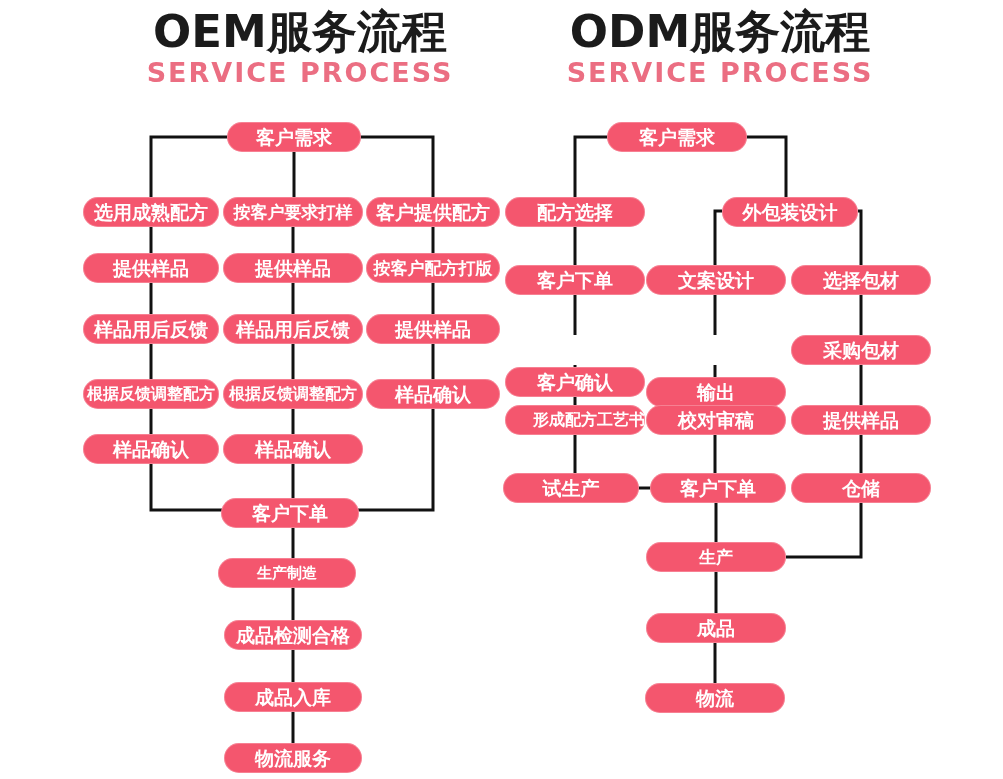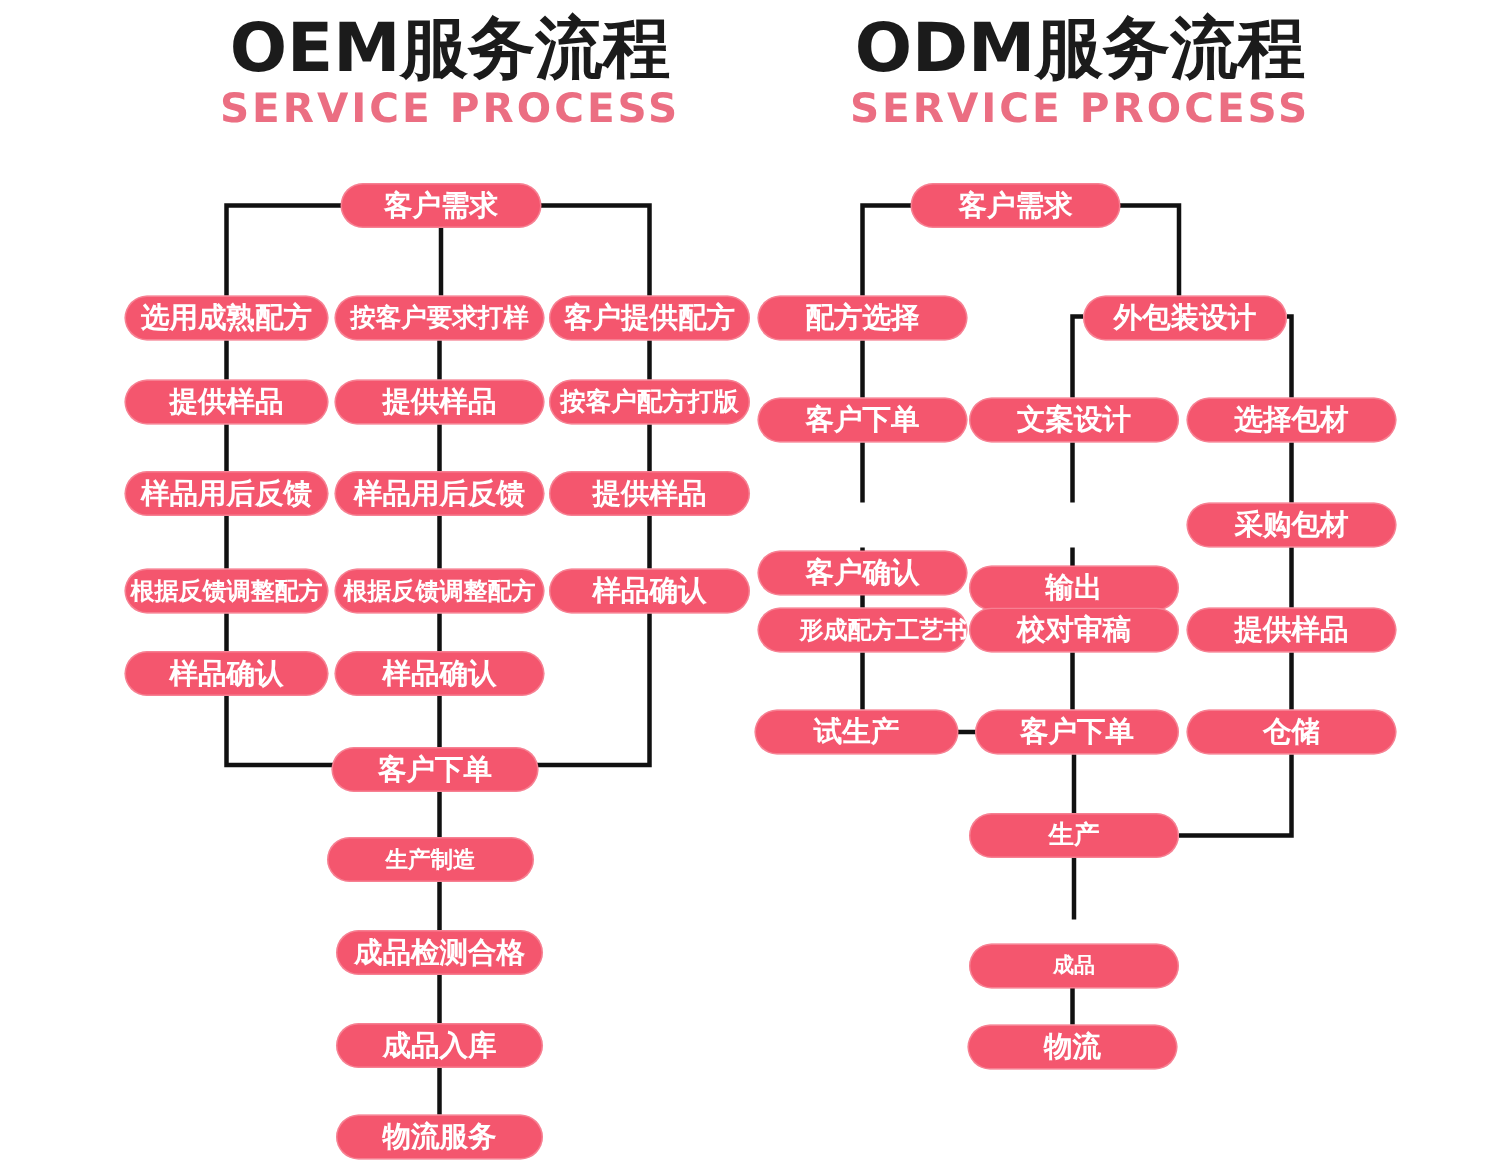--- a/index.html
+++ b/index.html
@@ -161,17 +161,17 @@
       <div class="node" style="left: 505px; top: 335px; width: 140px; font-size: 19px; margin-top: 32px;">客户确认</div>
       <div class="node" style="left: 646px; top: 335px; width: 140px; font-size: 19px; margin-top: 42px;">输出</div>
       <div class="node" style="left: 791px; top: 335px; width: 140px; font-size: 19px; text-align: center;">采购包材</div>
       <div class="node" style="left: 505px; top: 405px; width: 140px; font-size: 16px; text-align: right;">形成配方工艺书</div>
       <div class="node" style="left: 646px; top: 405px; width: 140px; font-size: 19px;">校对审稿</div>
       <div class="node" style="left: 791px; top: 405px; width: 140px; font-size: 19px;">提供样品</div>
       <div class="node" style="left: 503px; top: 473px; width: 136px; font-size: 19px;">试生产</div>
       <div class="node" style="left: 650px; top: 473px; width: 136px; font-size: 19px;">客户下单</div>
       <div class="node" style="left: 791px; top: 473px; width: 140px; font-size: 19px;">仓储</div>
       <div class="node" style="left: 646px; top: 542px; width: 140px; font-size: 17px;">生产</div>
-      <div class="node" style="left: 646px; top: 613px; width: 140px; font-size: 14px; margin-top: 16px;">成品</div>
+      <div class="node" style="left: 646px; top: 613px; width: 140px; font-size: 19px;">成品</div>
       <div class="node" style="left: 645px; top: 683px; width: 140px; font-size: 19px;">物流</div>
     </div>
 
 </div>
 
 </body></html>

